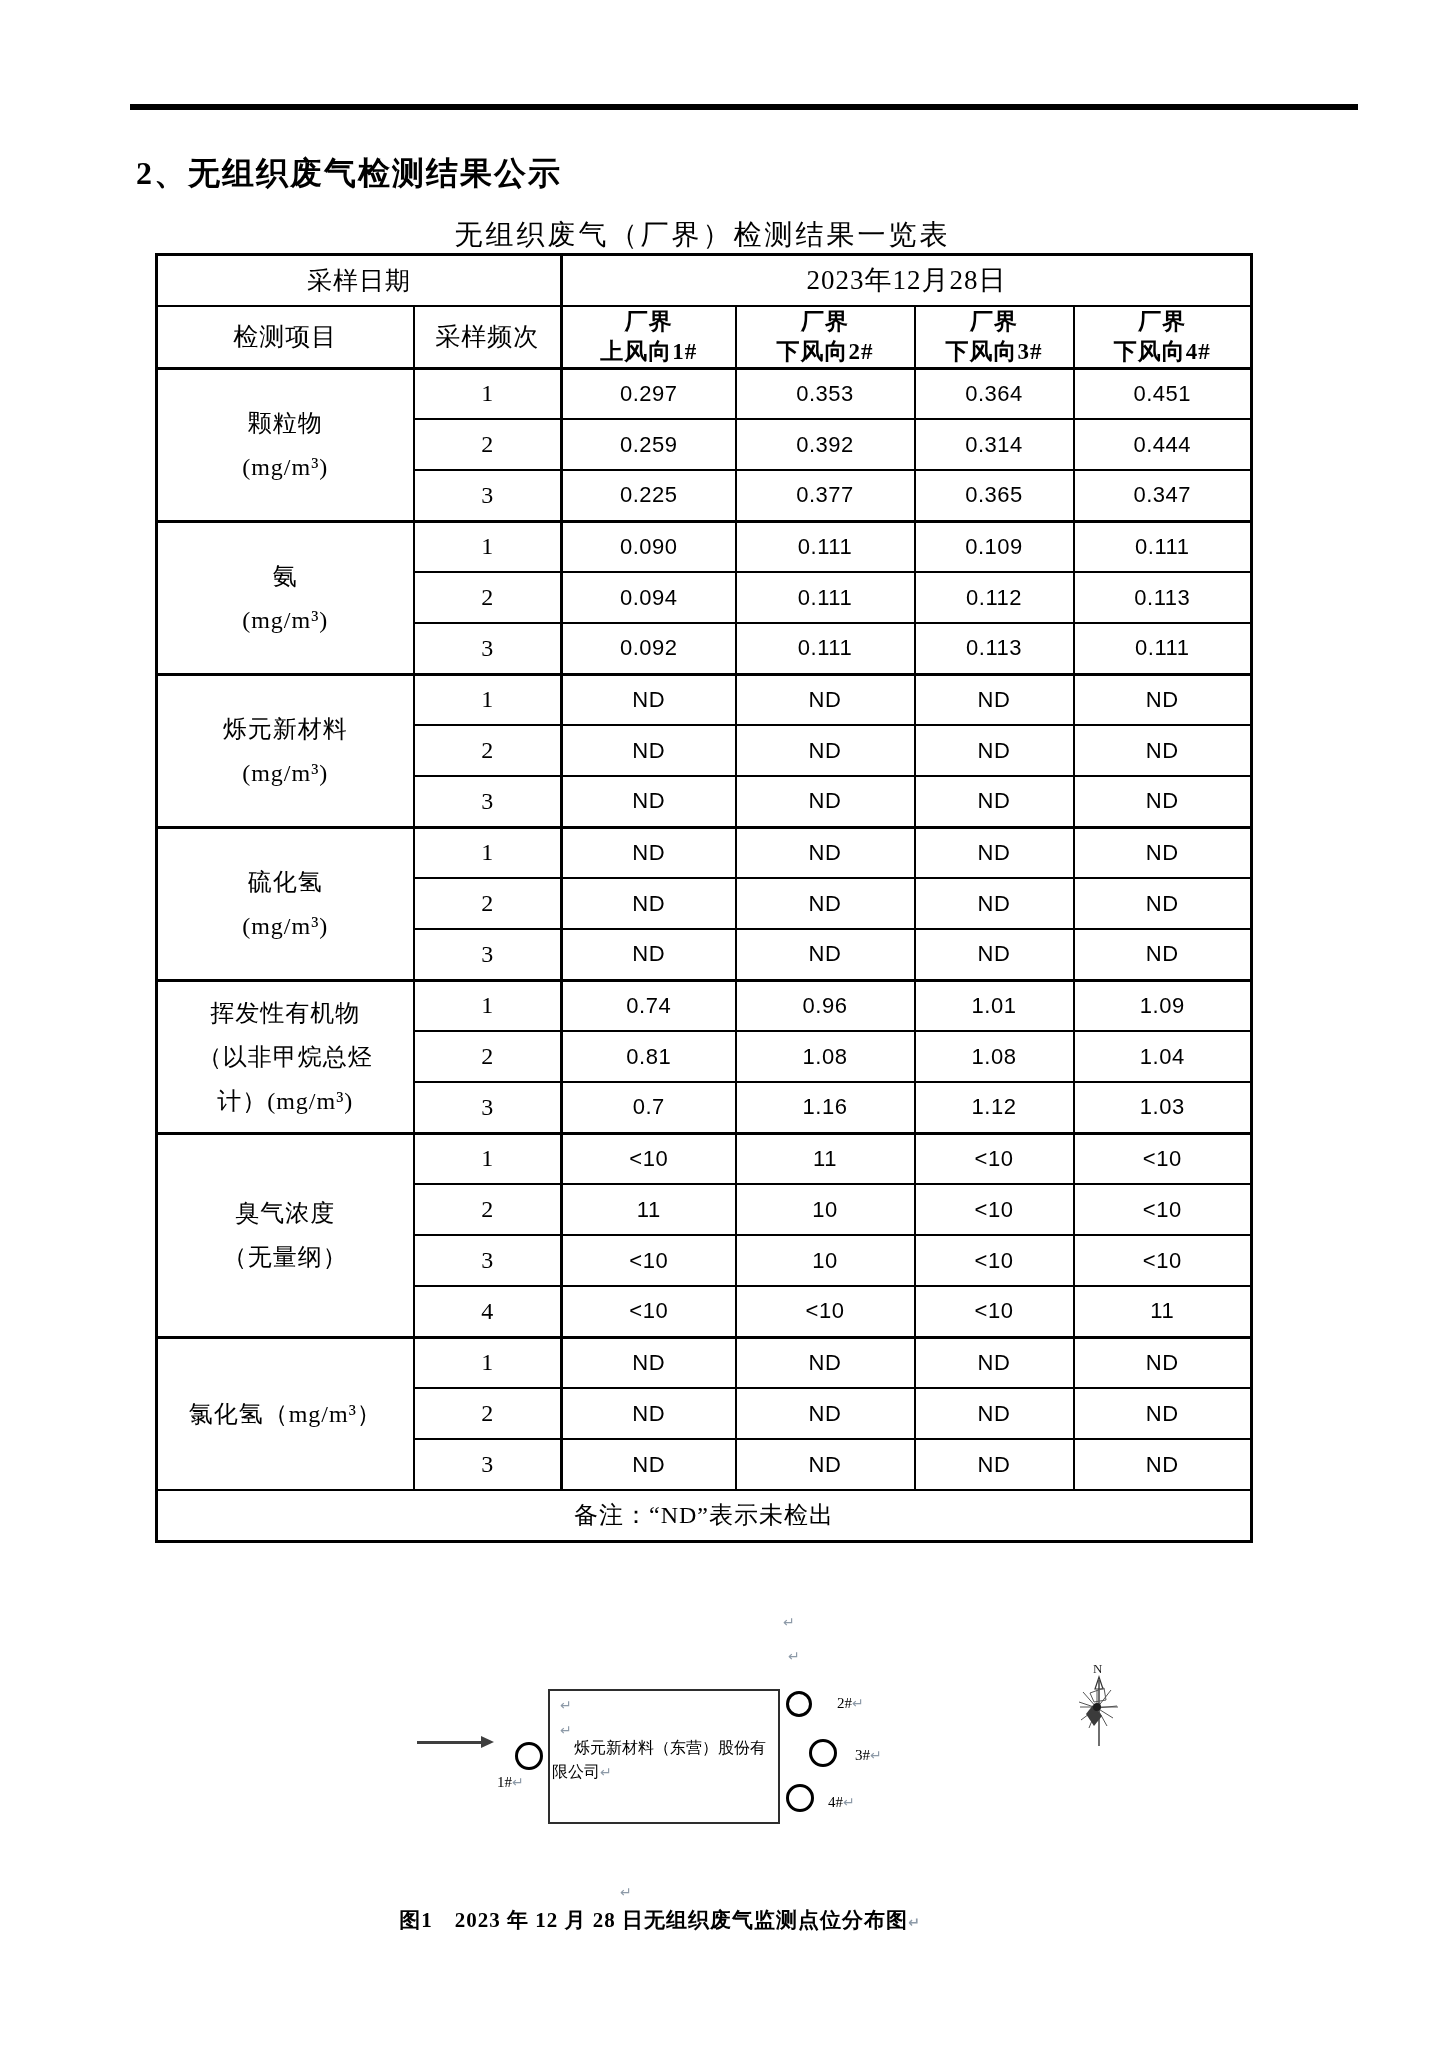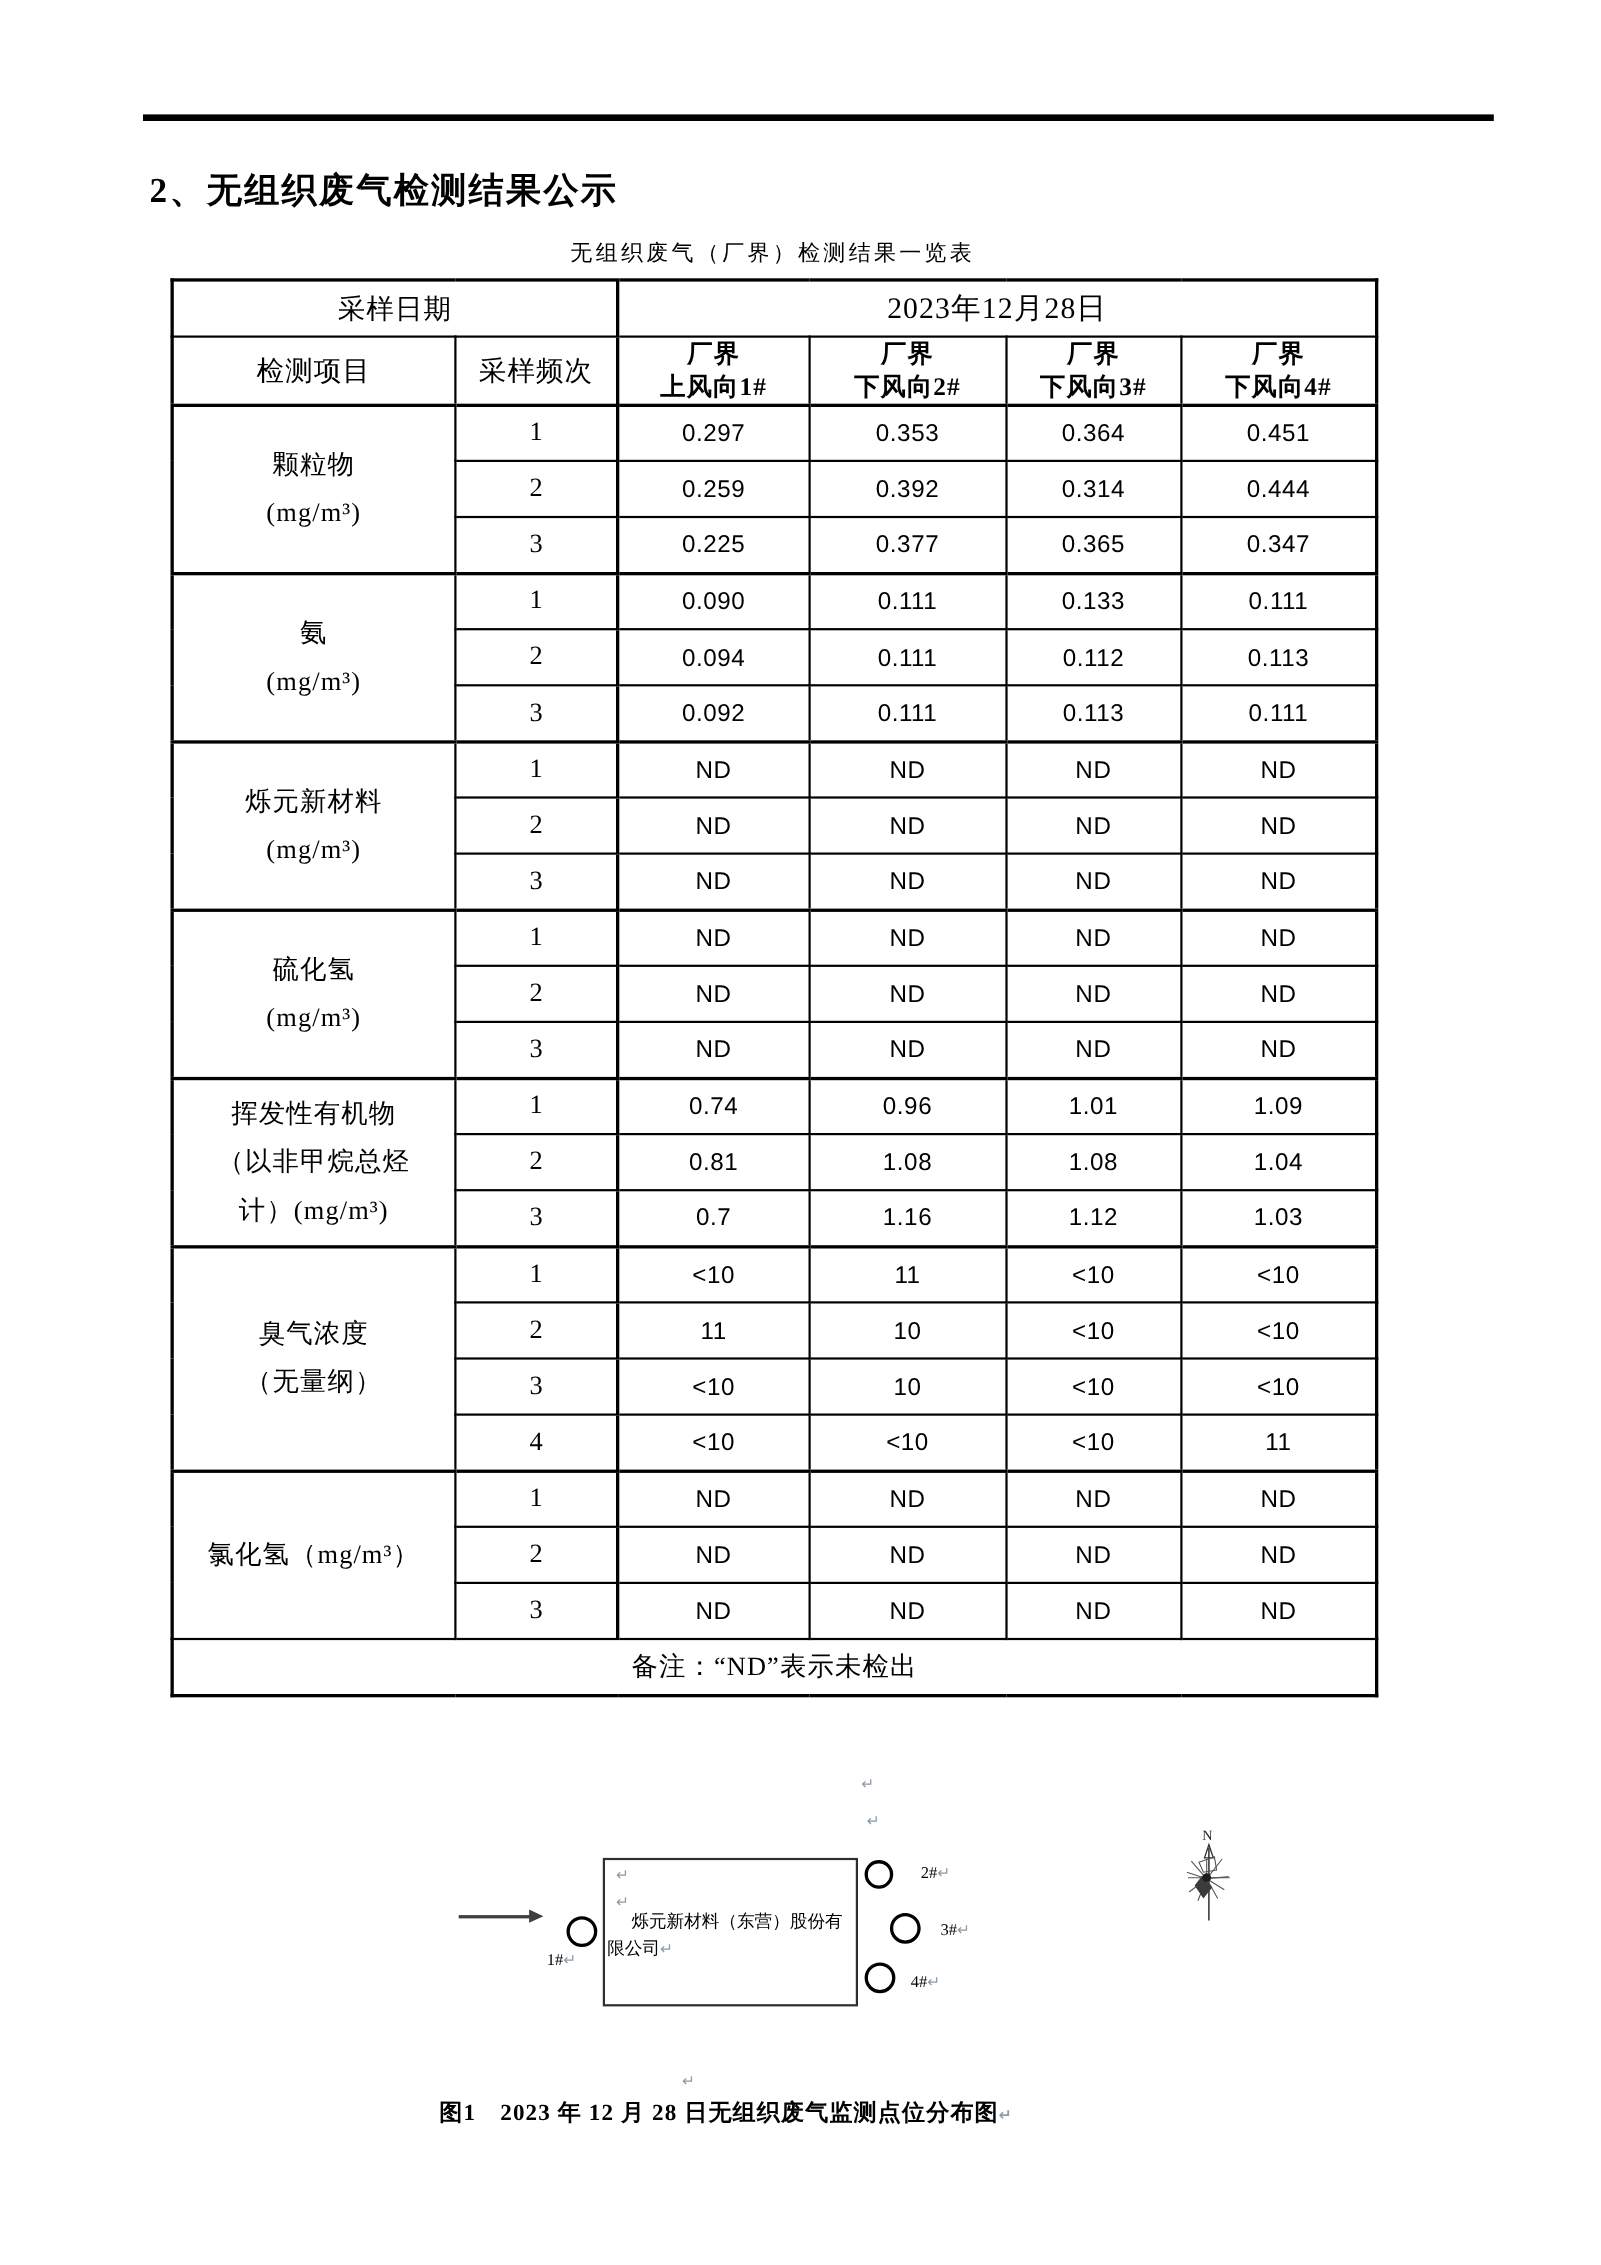--- a/index.html
+++ b/index.html
@@ -6,21 +6,21 @@
   body{
     width:1455px;height:2059px;position:relative;background:#ffffff;
     font-family:"Liberation Serif",serif;color:#000;overflow:hidden;
   }
   .abs{position:absolute;}
   
   .top-rule{left:130px;top:104px;width:1228px;height:6px;background:#000;}
   .heading{left:136px;top:152px;font-family:Liberation Serif, serif;
     font-weight:bold;font-size:32px;letter-spacing:2px;}
   .table-title{left:155px;top:216px;width:1095px;text-align:center;
-    font-size:20px;letter-spacing:3px;}
+    font-size:28px;letter-spacing:3px;}
   
   .tbl-wrap{left:155px;top:253px;}
   table.t{border-collapse:collapse;table-layout:fixed;width:1095px;border:3px solid #000;padding-left:40px;}
   table.t td,table.t th{border:2px solid #000;text-align:center;vertical-align:middle;padding:0;font-weight:normal;}
   tr.r-date{height:62px;}
   tr.r-cols{height:80px;}
   table.t tr{height:51px;}
   tr.r-note{height:85px;}
   .hd{font-weight:bold;font-size:25px;letter-spacing:1px;}
   .hd .sub{font-size:23px;line-height:30px;font-weight:bold;}
@@ -130,21 +130,21 @@
   </tr>
 
   <tr class="sec">
     <td class="item" rowspan="3">
       <div>氨</div>
       <div>(mg/m³)</div>
     </td>
     <td class="freq fq">1</td>
     <td class="val">0.090</td>
     <td class="val">0.111</td>
-    <td class="val">0.133</td>
+    <td class="val">0.109</td>
     <td class="val">0.111</td>
   </tr>
   <tr>
     <td class="freq fq">2</td>
     <td class="val">0.094</td>
     <td class="val">0.111</td>
     <td class="val">0.112</td>
     <td class="val">0.113</td>
   </tr>
   <tr>

